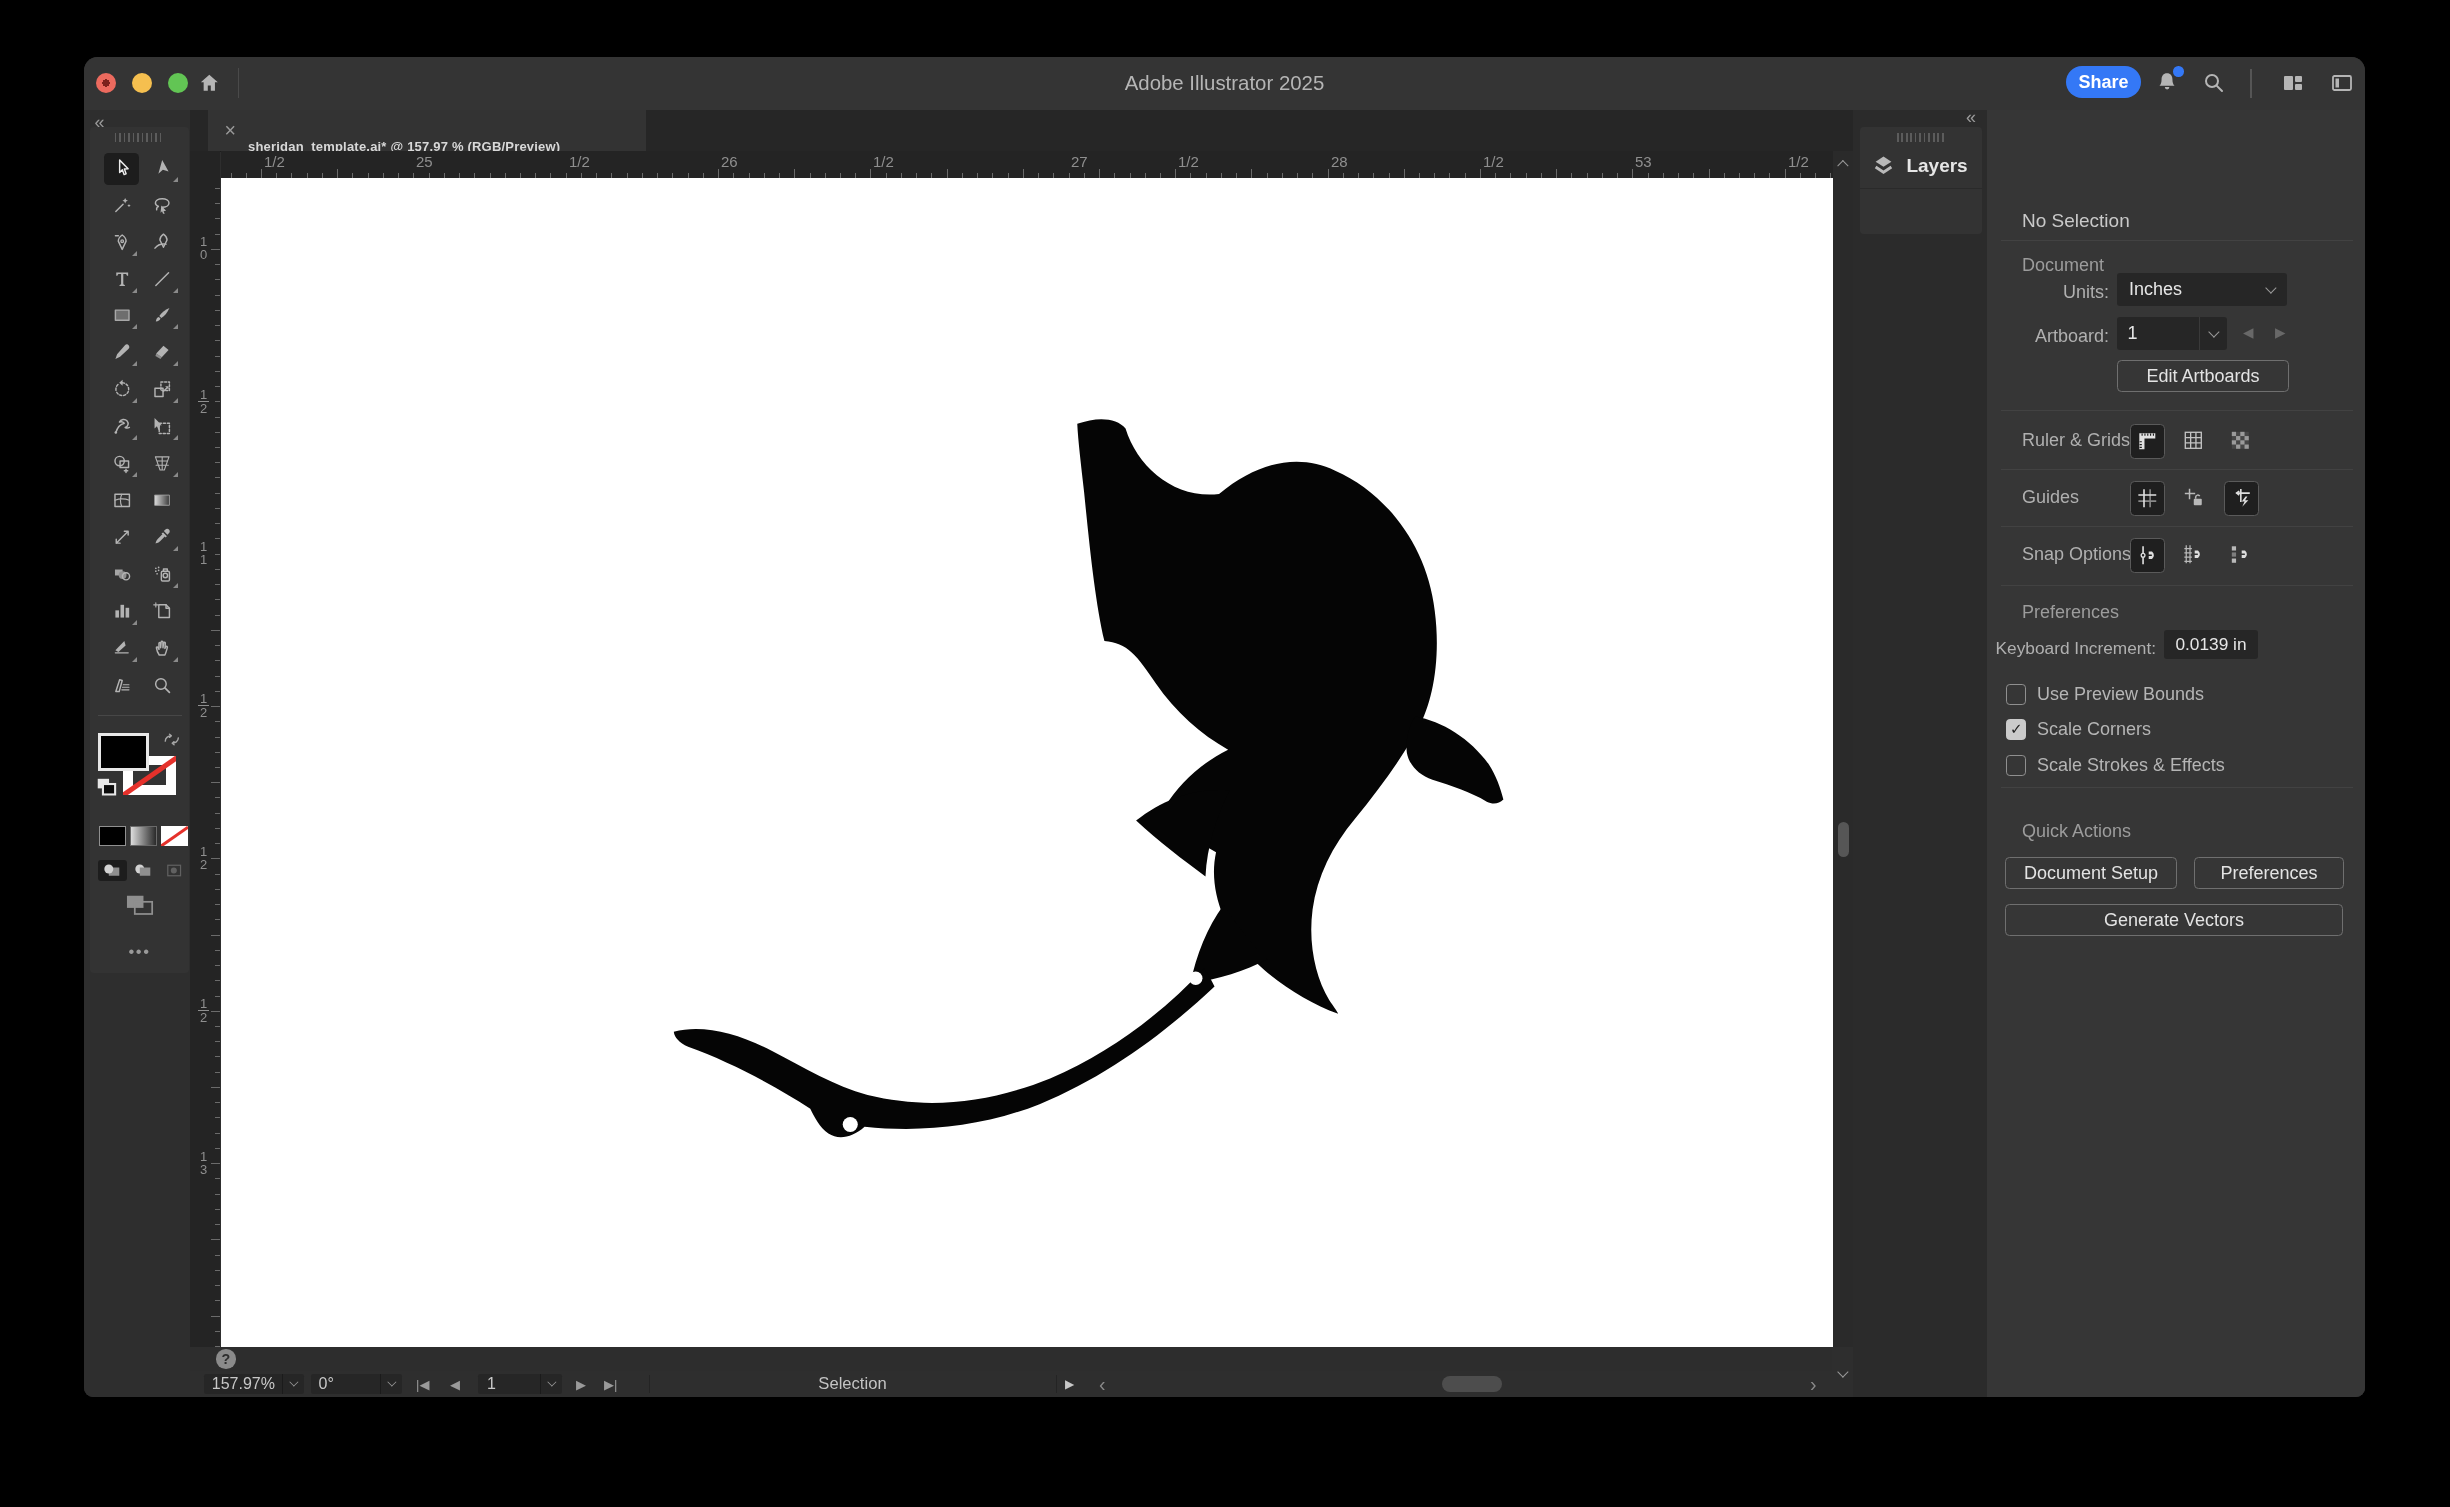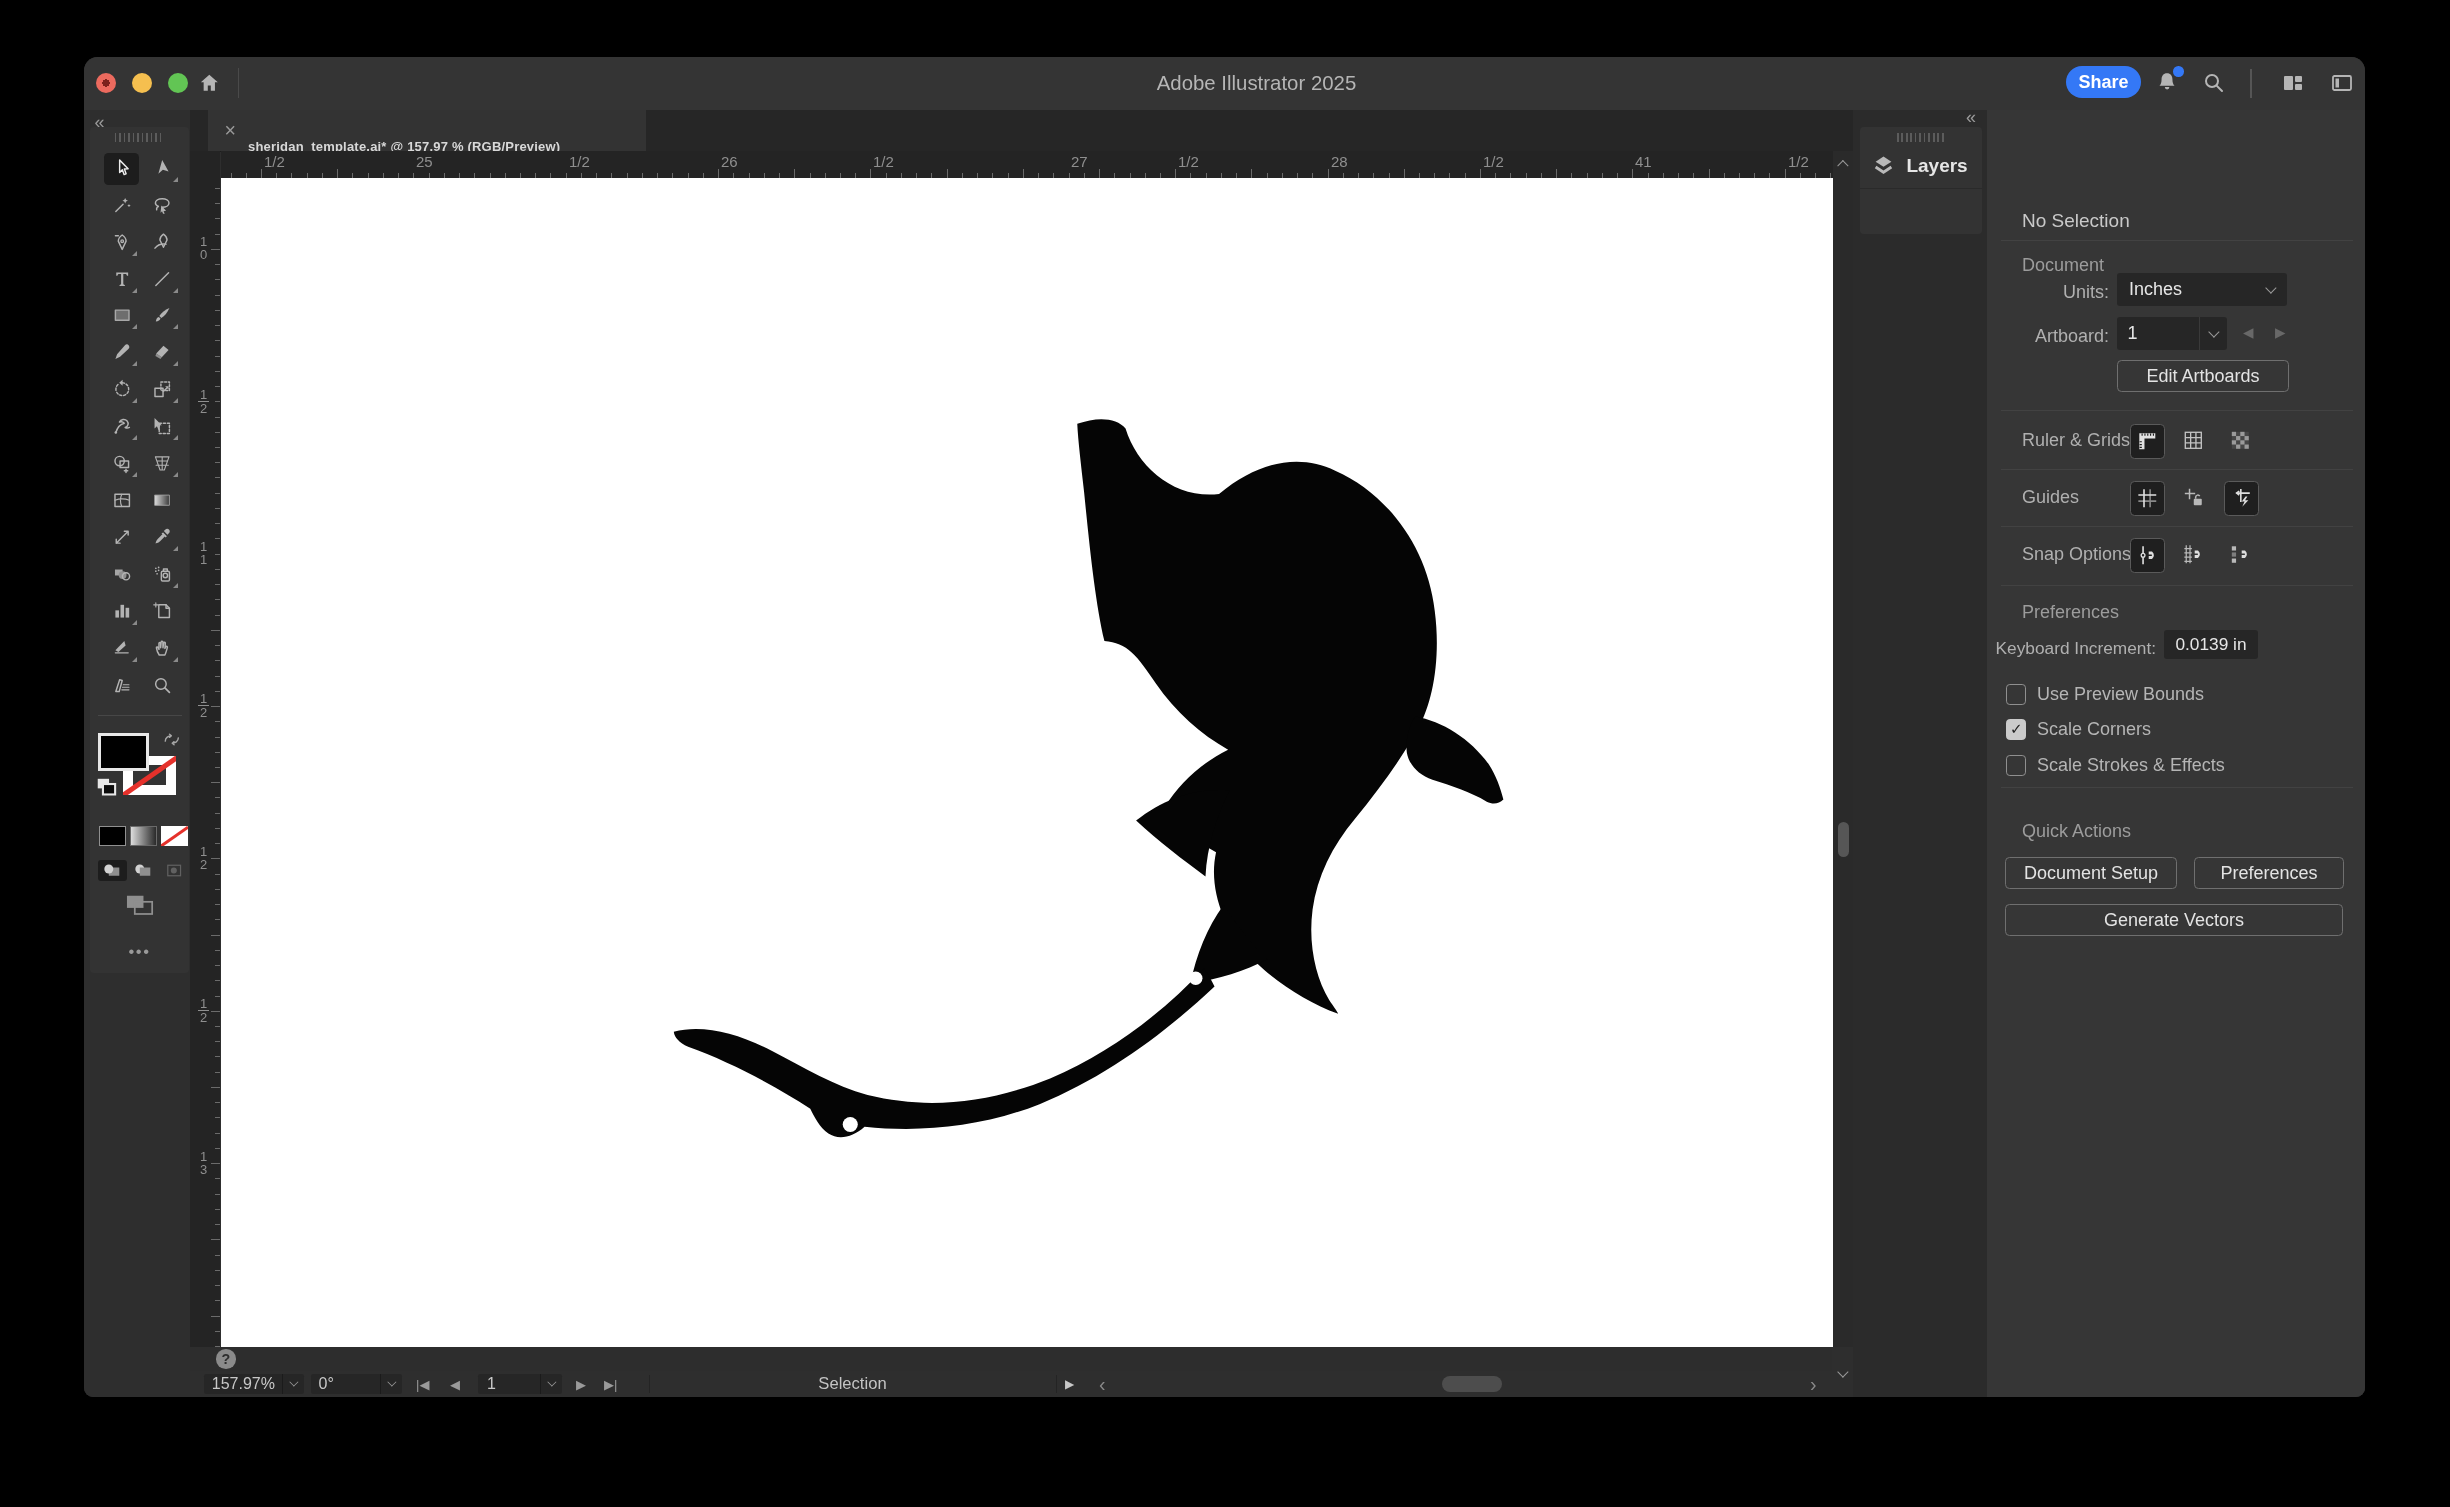--- a/index.html
+++ b/index.html
@@ -95,21 +95,21 @@
   <div id="titlebar">
     <span class="light" style="left:12px;background:radial-gradient(circle,#7d221c 0 3.8px,#EC6A5E 3.8px);"></span>
     <span class="light" style="left:48px;background:#F5BF4F;"></span>
     <span class="light" style="left:84px;background:#62C554;"></span>
     <span class="tb-icon" style="left:107px;top:8.3px;">
       <svg width="22.6" height="22.6" viewBox="0 0 24 24">
           <path d="M12 3 L21 11 H18 V20 H13.6 V14.4 H10.4 V20 H6 V11 H3 Z" fill="#b5b5b5"></path>
         </svg>
     </span>
     <span class="abs" style="left:154px;top:11.3px;width:0.8px;height:30px;background:#4a4a4a;"></span>
-    <div class="abs ttl" style="left:0;top:0;width:2281px;height:53px;display:flex;align-items:center;justify-content:center;padding-left:32px;">Adobe Illustrator 2025</div>
+    <div class="abs ttl" style="left:0;top:0;width:2281px;height:53px;display:flex;align-items:center;justify-content:center;">Adobe Illustrator 2025</div>
     <div class="share-btn">Share</div>
     <span class="tb-icon" style="left:2065px;">
       <svg width="26" height="26" viewBox="0 0 24 24">
           <path d="M12 3 C8.7 3 7 5.5 7 8.5 C7 12 6 13.6 5 14.6 L19 14.6 C18 13.6 17 12 17 8.5 C17 5.5 15.3 3 12 3 Z M10 15.8 a2.1 2.1 0 0 0 4.2 0 Z" fill="#b5b5b5"></path>
         </svg>
       <span class="abs" style="right:1.5px;top:1.5px;width:10.6px;height:10.6px;border-radius:50%;background:#3478F6;"></span>
     </span>
     <span class="tb-icon" style="left:2112px;">
       <svg width="24" height="24" viewBox="0 0 24 24" fill="none">
           <circle cx="10" cy="10" r="6" stroke="#b5b5b5" stroke-width="2"></circle>
@@ -507,21 +507,21 @@
       <div class="htick" style="left: 1609px; height: 5.3px;"></div>
       <span class="hlab" style="left: 43px;">1/2</span>
       <span class="hlab" style="left: 195px;">25</span>
       <span class="hlab" style="left: 348px;">1/2</span>
       <span class="hlab" style="left: 500px;">26</span>
       <span class="hlab" style="left: 652px;">1/2</span>
       <span class="hlab" style="left: 850px;">27</span>
       <span class="hlab" style="left: 957px;">1/2</span>
       <span class="hlab" style="left: 1110px;">28</span>
       <span class="hlab" style="left: 1262px;">1/2</span>
-      <span class="hlab" style="left: 1414px;">41</span>
+      <span class="hlab" style="left: 1414px;">53</span>
       <span class="hlab" style="left: 1567px;">1/2</span>
     </div>
   <div id="v-ruler">
       <div class="vtick" style="top: 10px; width: 5.3px;"></div>
       <div class="vtick" style="top: 25px; width: 5.3px;"></div>
       <div class="vtick" style="top: 40px; width: 5.3px;"></div>
       <div class="vtick" style="top: 56px; width: 5.3px;"></div>
       <div class="vtick" style="top: 71px; width: 9px;"></div>
       <div class="vtick" style="top: 86px; width: 5.3px;"></div>
       <div class="vtick" style="top: 101px; width: 5.3px;"></div>

